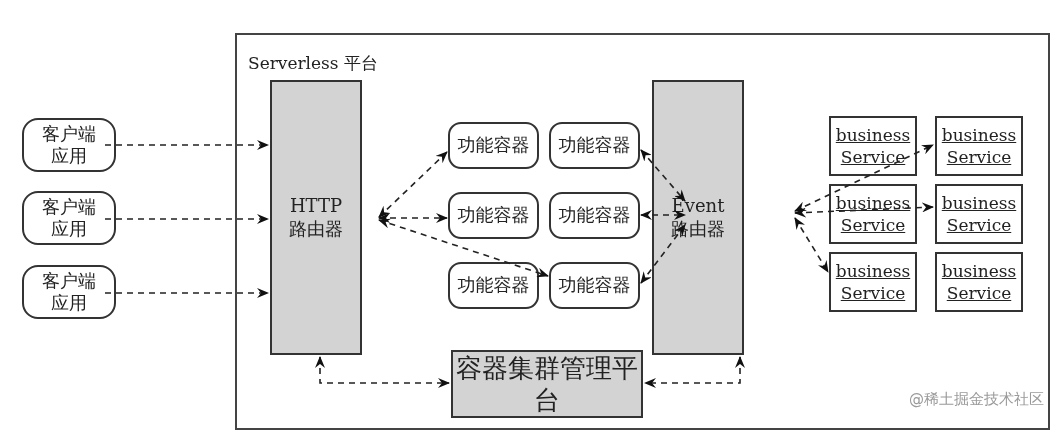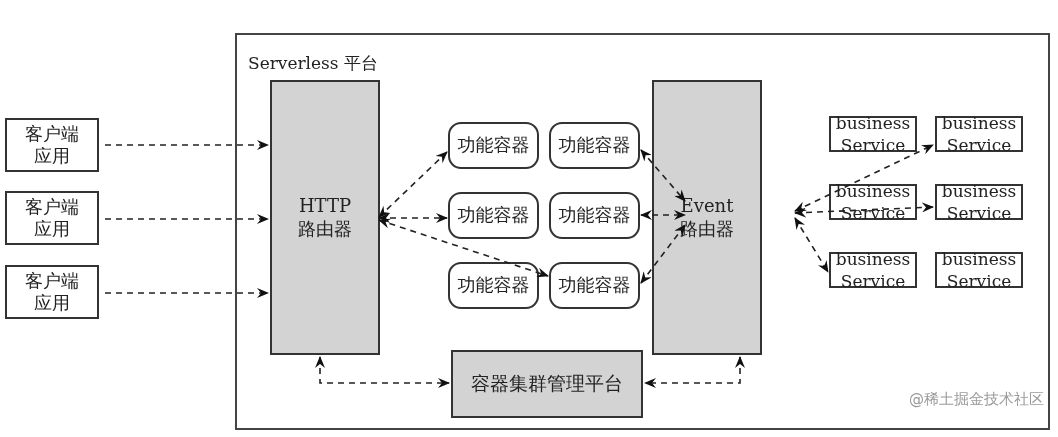--- a/index.html
+++ b/index.html
@@ -5,25 +5,25 @@
   html, body { margin: 0; padding: 0; background: #ffffff; }
   body { width: 1058px; height: 437px; position: relative; overflow: hidden;
          font-family: "DejaVu Serif", "Liberation Serif", serif; color: #222; }
   .box { position: absolute; box-sizing: border-box; border: 2px solid #333; background: #fff;
          display: flex; flex-direction: column; align-items: center; justify-content: center;
          text-align: center; line-height: 1.25; }
   .gray { background: #d3d3d3; }
   .platform { position: absolute; left: 235px; top: 33px; width: 815px; height: 397px;
               box-sizing: border-box; border: 2px solid #444; background: #fff; }
   .platform-label { position: absolute; left: 248px; top: 52px; font-size: 17px; text-align: right; }
-  .client { left: 5px; width: 94px; height: 54px; font-size: 18px; }
-  .router { width: 110px; height: 275px; top: 80px; font-size: 18px; }
+  .client { left: 22px; width: 94px; height: 54px; font-size: 18px; border-radius: 16px; }
+  .router { width: 92px; height: 275px; top: 80px; font-size: 18px; }
   .func { width: 91px; height: 47px; font-size: 18px; border-radius: 13px; }
-  .svc { width: 88px; height: 36px; font-size: 17px; line-height: 1.3; }
-  .cluster { left: 451px; top: 350px; width: 192px; height: 68px; font-size: 19px; }
+  .svc { width: 88px; height: 60px; font-size: 17px; line-height: 1.3; text-decoration: underline; }
+  .cluster { left: 451px; top: 350px; width: 192px; height: 68px; font-size: 26px; }
   .watermark { position: absolute; right: 14px; top: 390px; font-size: 15px; color: #9a9a9a;
                font-family: "DejaVu Sans", "Liberation Sans", sans-serif; }
   svg.arrows { position: absolute; left: 0; top: 0; pointer-events: none; }
 </style>
 </head>
 <body>
 
 <div class="platform"></div>
 <div class="platform-label">Serverless 平台</div>
 

